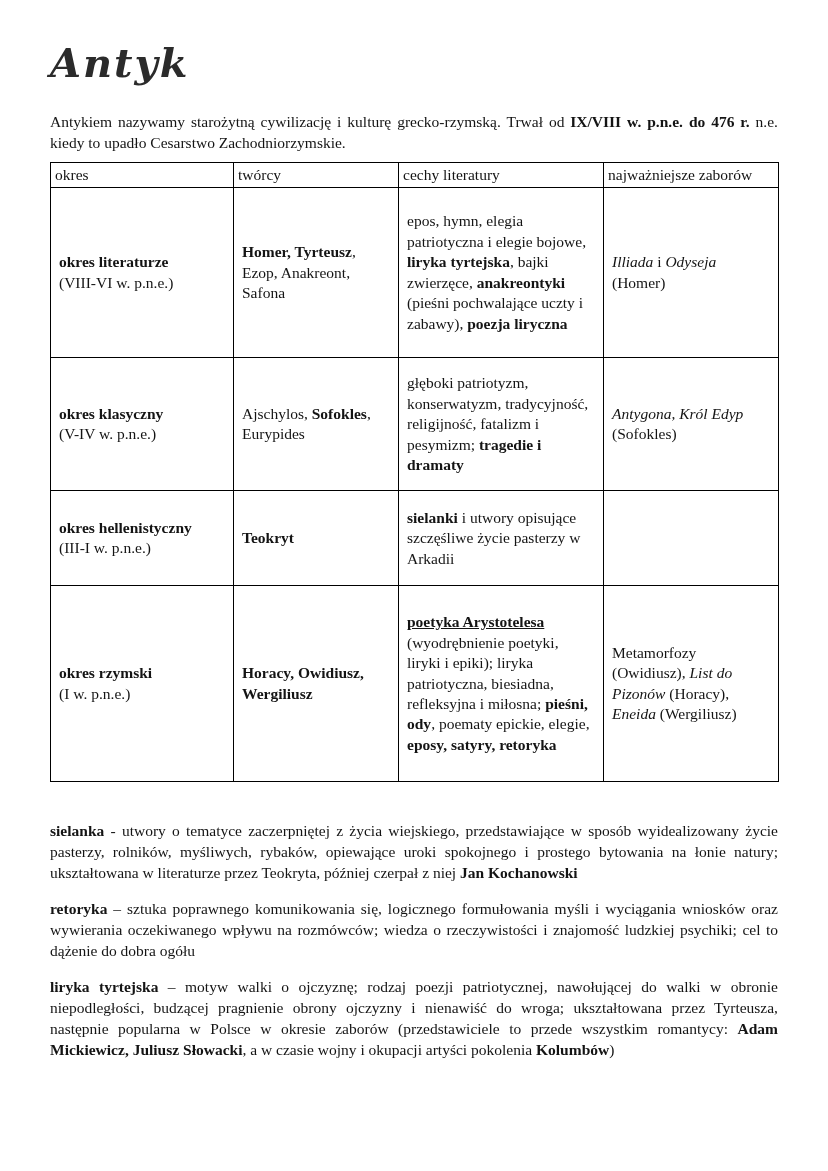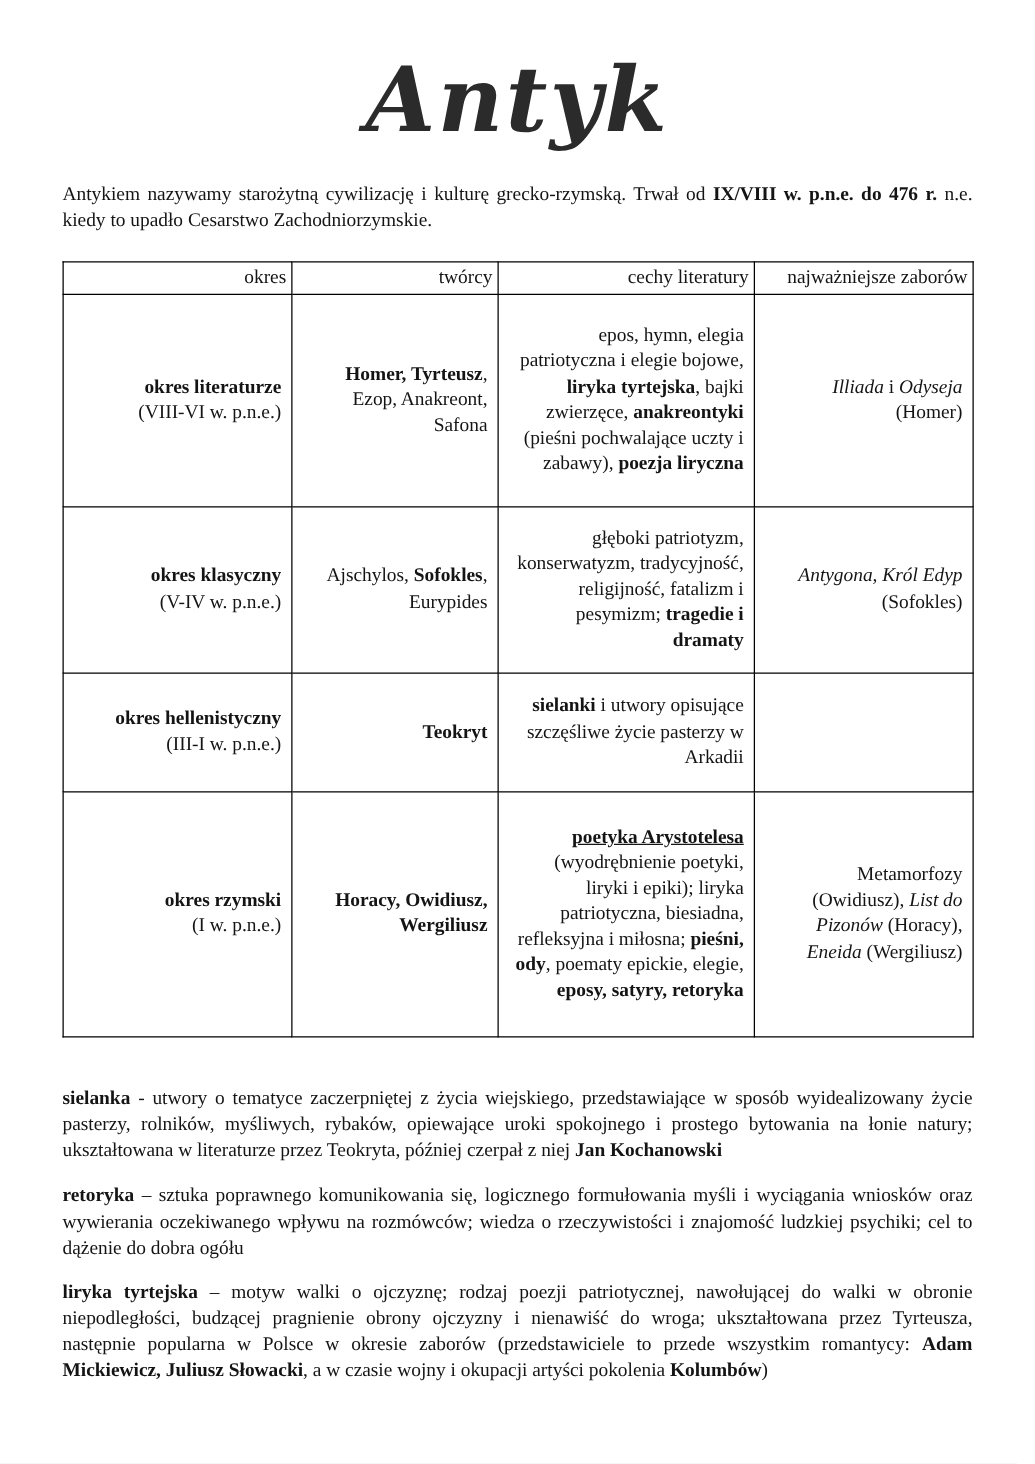--- a/index.html
+++ b/index.html
@@ -17,47 +17,47 @@
     color: #141414;
     overflow: hidden;
   }
   .b { font-weight: bold; }
   .i { font-style: italic; }
   .u { text-decoration: underline; }
   .b.u { font-weight: bold; text-decoration: underline; }
 
   .title {
     margin: 12px 0 28px 0;
-    text-align: center;
+    text-align: left;
     font-family: "DejaVu Serif", serif;
     font-style: italic;
     font-weight: bold;
-    font-size: 72px;
+    font-size: 40px;
     line-height: 1.05;
     letter-spacing: 2px;
     color: #2b2b2b;
   }
 
   .intro {
-    margin: 0 0 22px 0;
+    margin: 0 0 8px 0;
     text-align: justify;
   }
 
   .section-heading {
     margin: 0 0 13px 0;
   }
 
   table.periods {
     border-collapse: collapse;
     table-layout: fixed;
     width: 728px;
   }
   table.periods th, table.periods td {
     border: 1px solid #000;
-    text-align: right;
+    text-align: left;
     vertical-align: middle;
     padding: 4px 8px;
     box-sizing: border-box;
     line-height: 1.32;
     overflow: hidden;
   }
   table.periods th {
     font-weight: normal;
     height: 25px;
     padding: 2px 4px;

